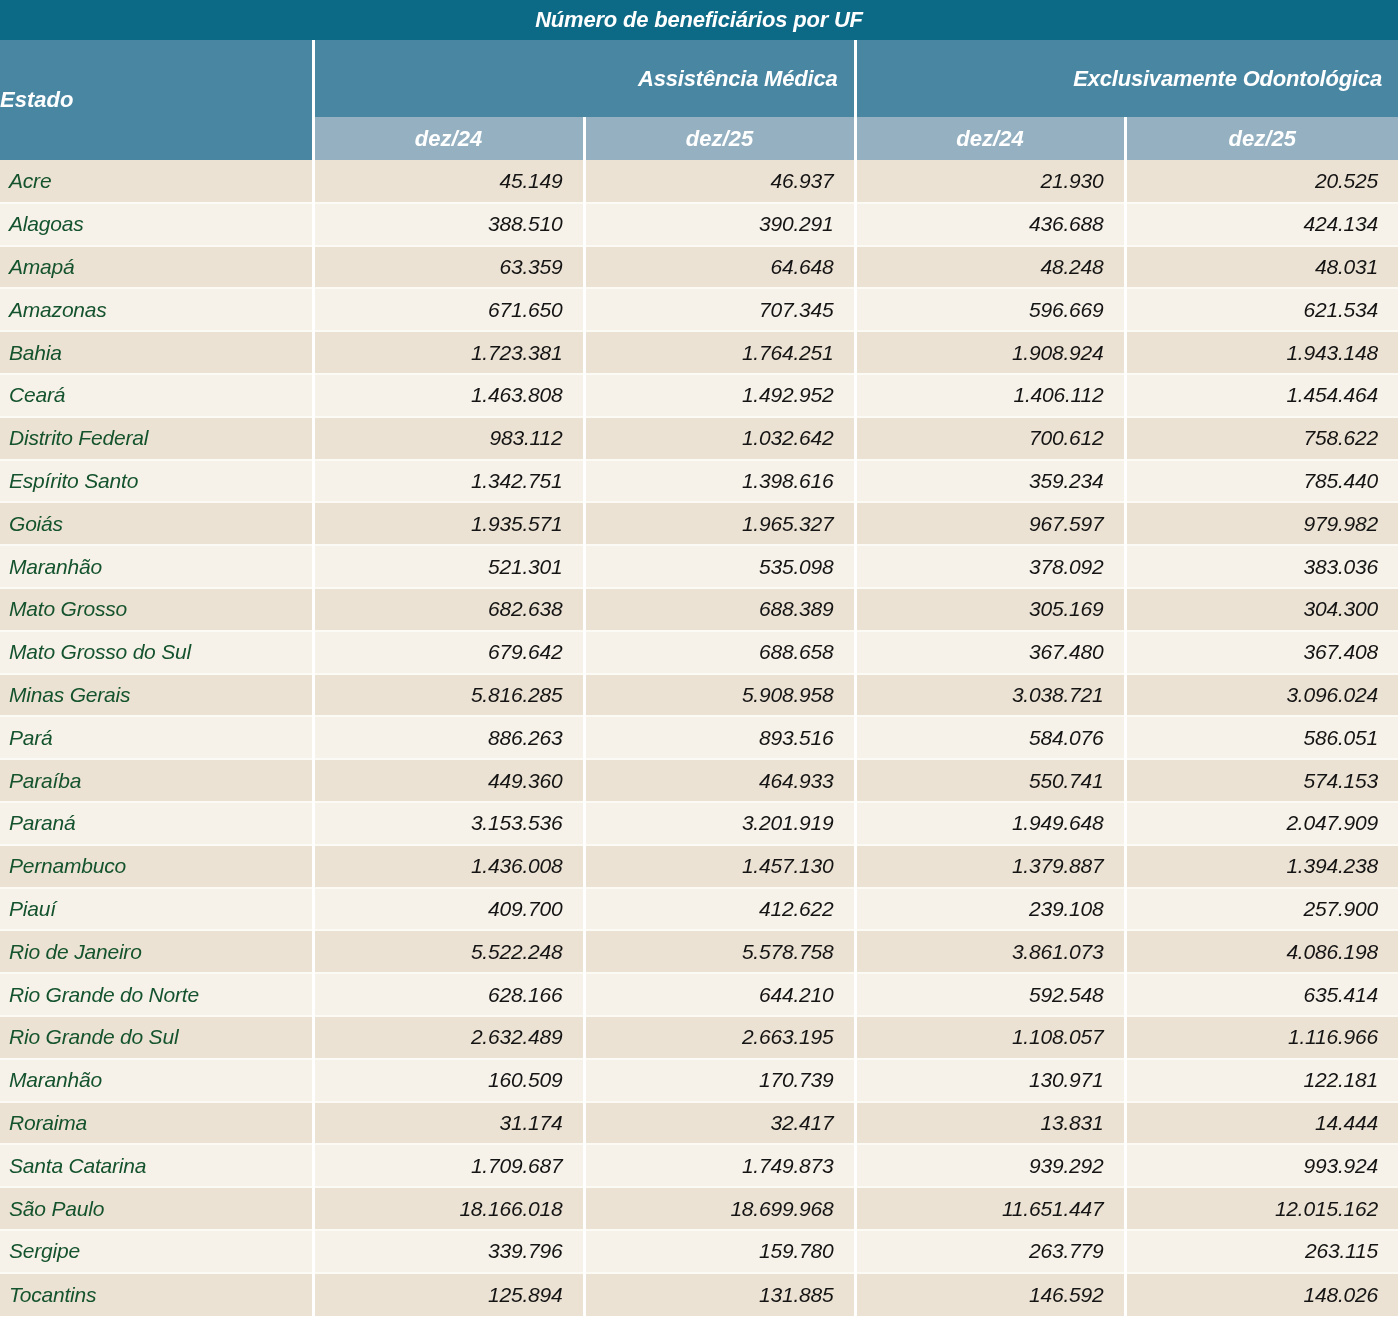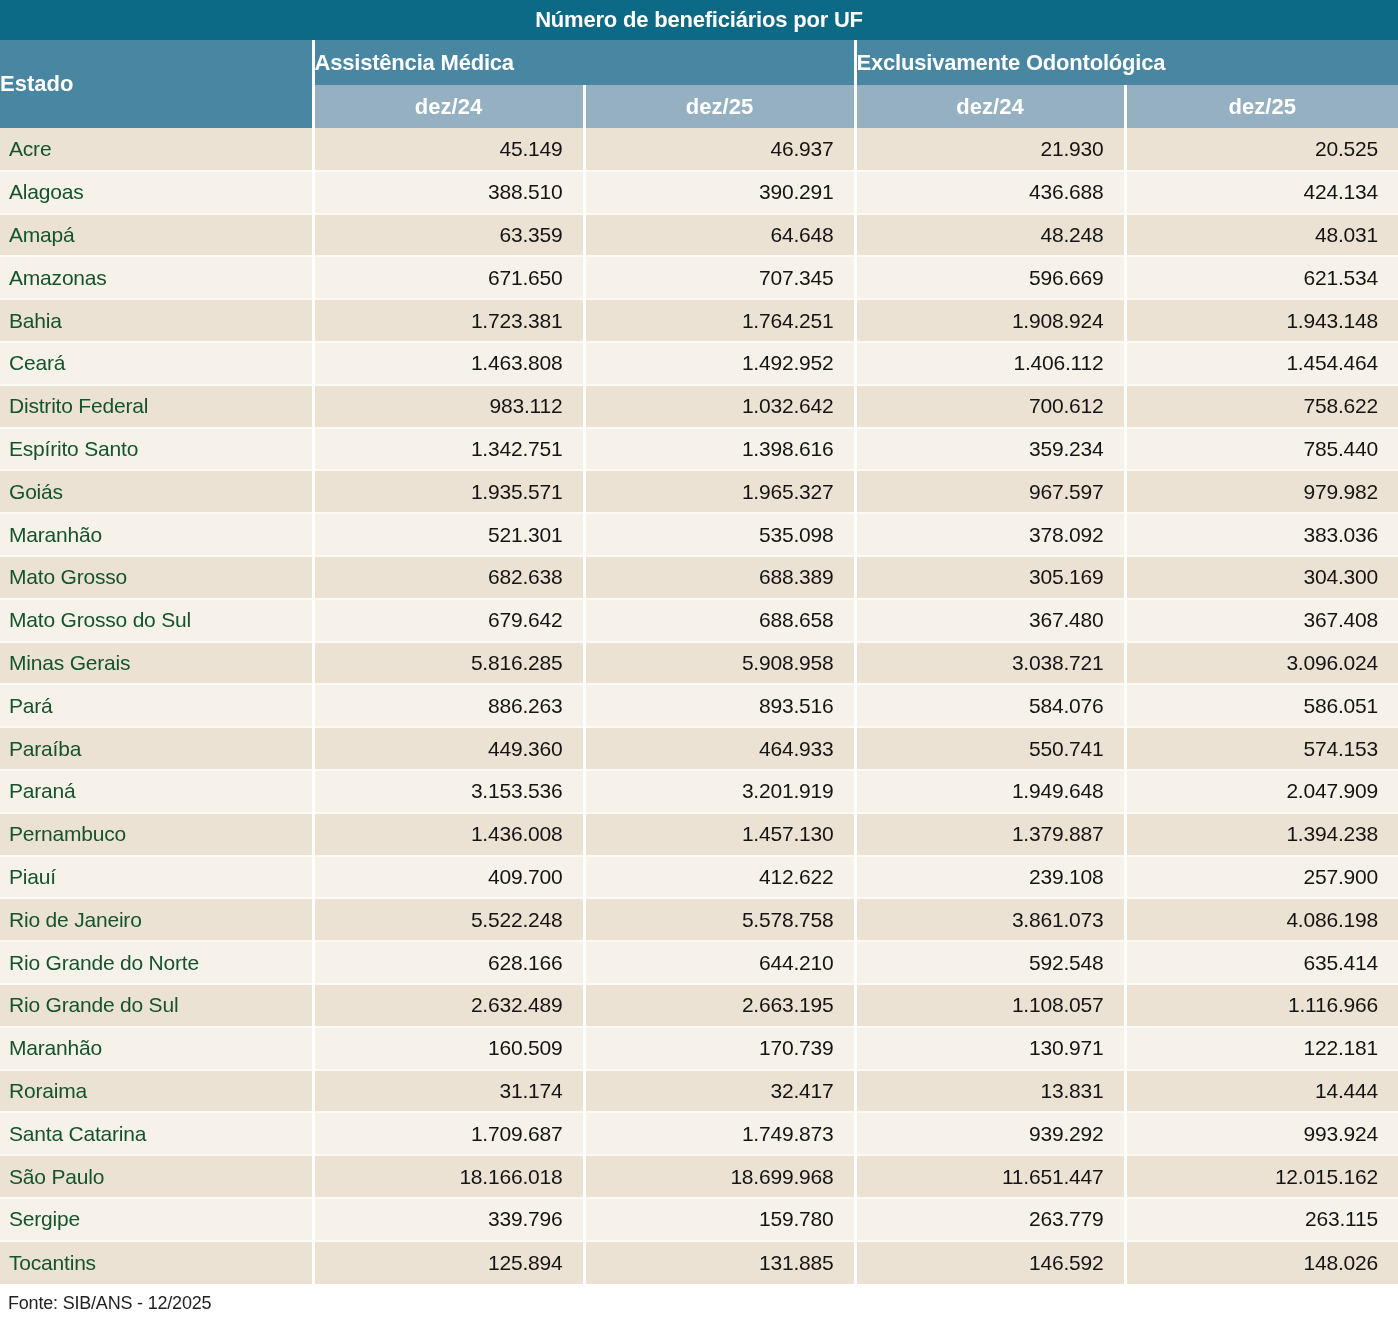--- a/index.html
+++ b/index.html
@@ -7,20 +7,21 @@
     padding: 0;
     background: #ffffff;
     width: 1398px;
     font-family: "Liberation Sans", sans-serif;
   }
   .page { width: 1398px; }
   table.uf-table {
     width: 1398px;
     border-collapse: collapse;
     table-layout: fixed;
+    font-style: italic;
   }
   .title-row th {
     height: 40px;
     background: #0d6a86;
     color: #ffffff;
     font-size: 22px;
     font-weight: bold;
     text-align: center;
     padding: 0;
     letter-spacing: -0.2px;
@@ -32,22 +33,22 @@
     font-weight: bold;
     text-align: left;
     padding: 0;
   }
   .group-head {
     height: 45px;
     background: #4886a2;
     color: #ffffff;
     font-size: 22px;
     font-weight: bold;
-    text-align: left;
-    padding: 0;
+    text-align: right;
+    padding: 16px;
     letter-spacing: -0.2px;
   }
   .sub-head {
     height: 43px;
     background: #95b1c1;
     color: #ffffff;
     font-size: 22px;
     font-weight: bold;
     text-align: center;
     padding: 0;

